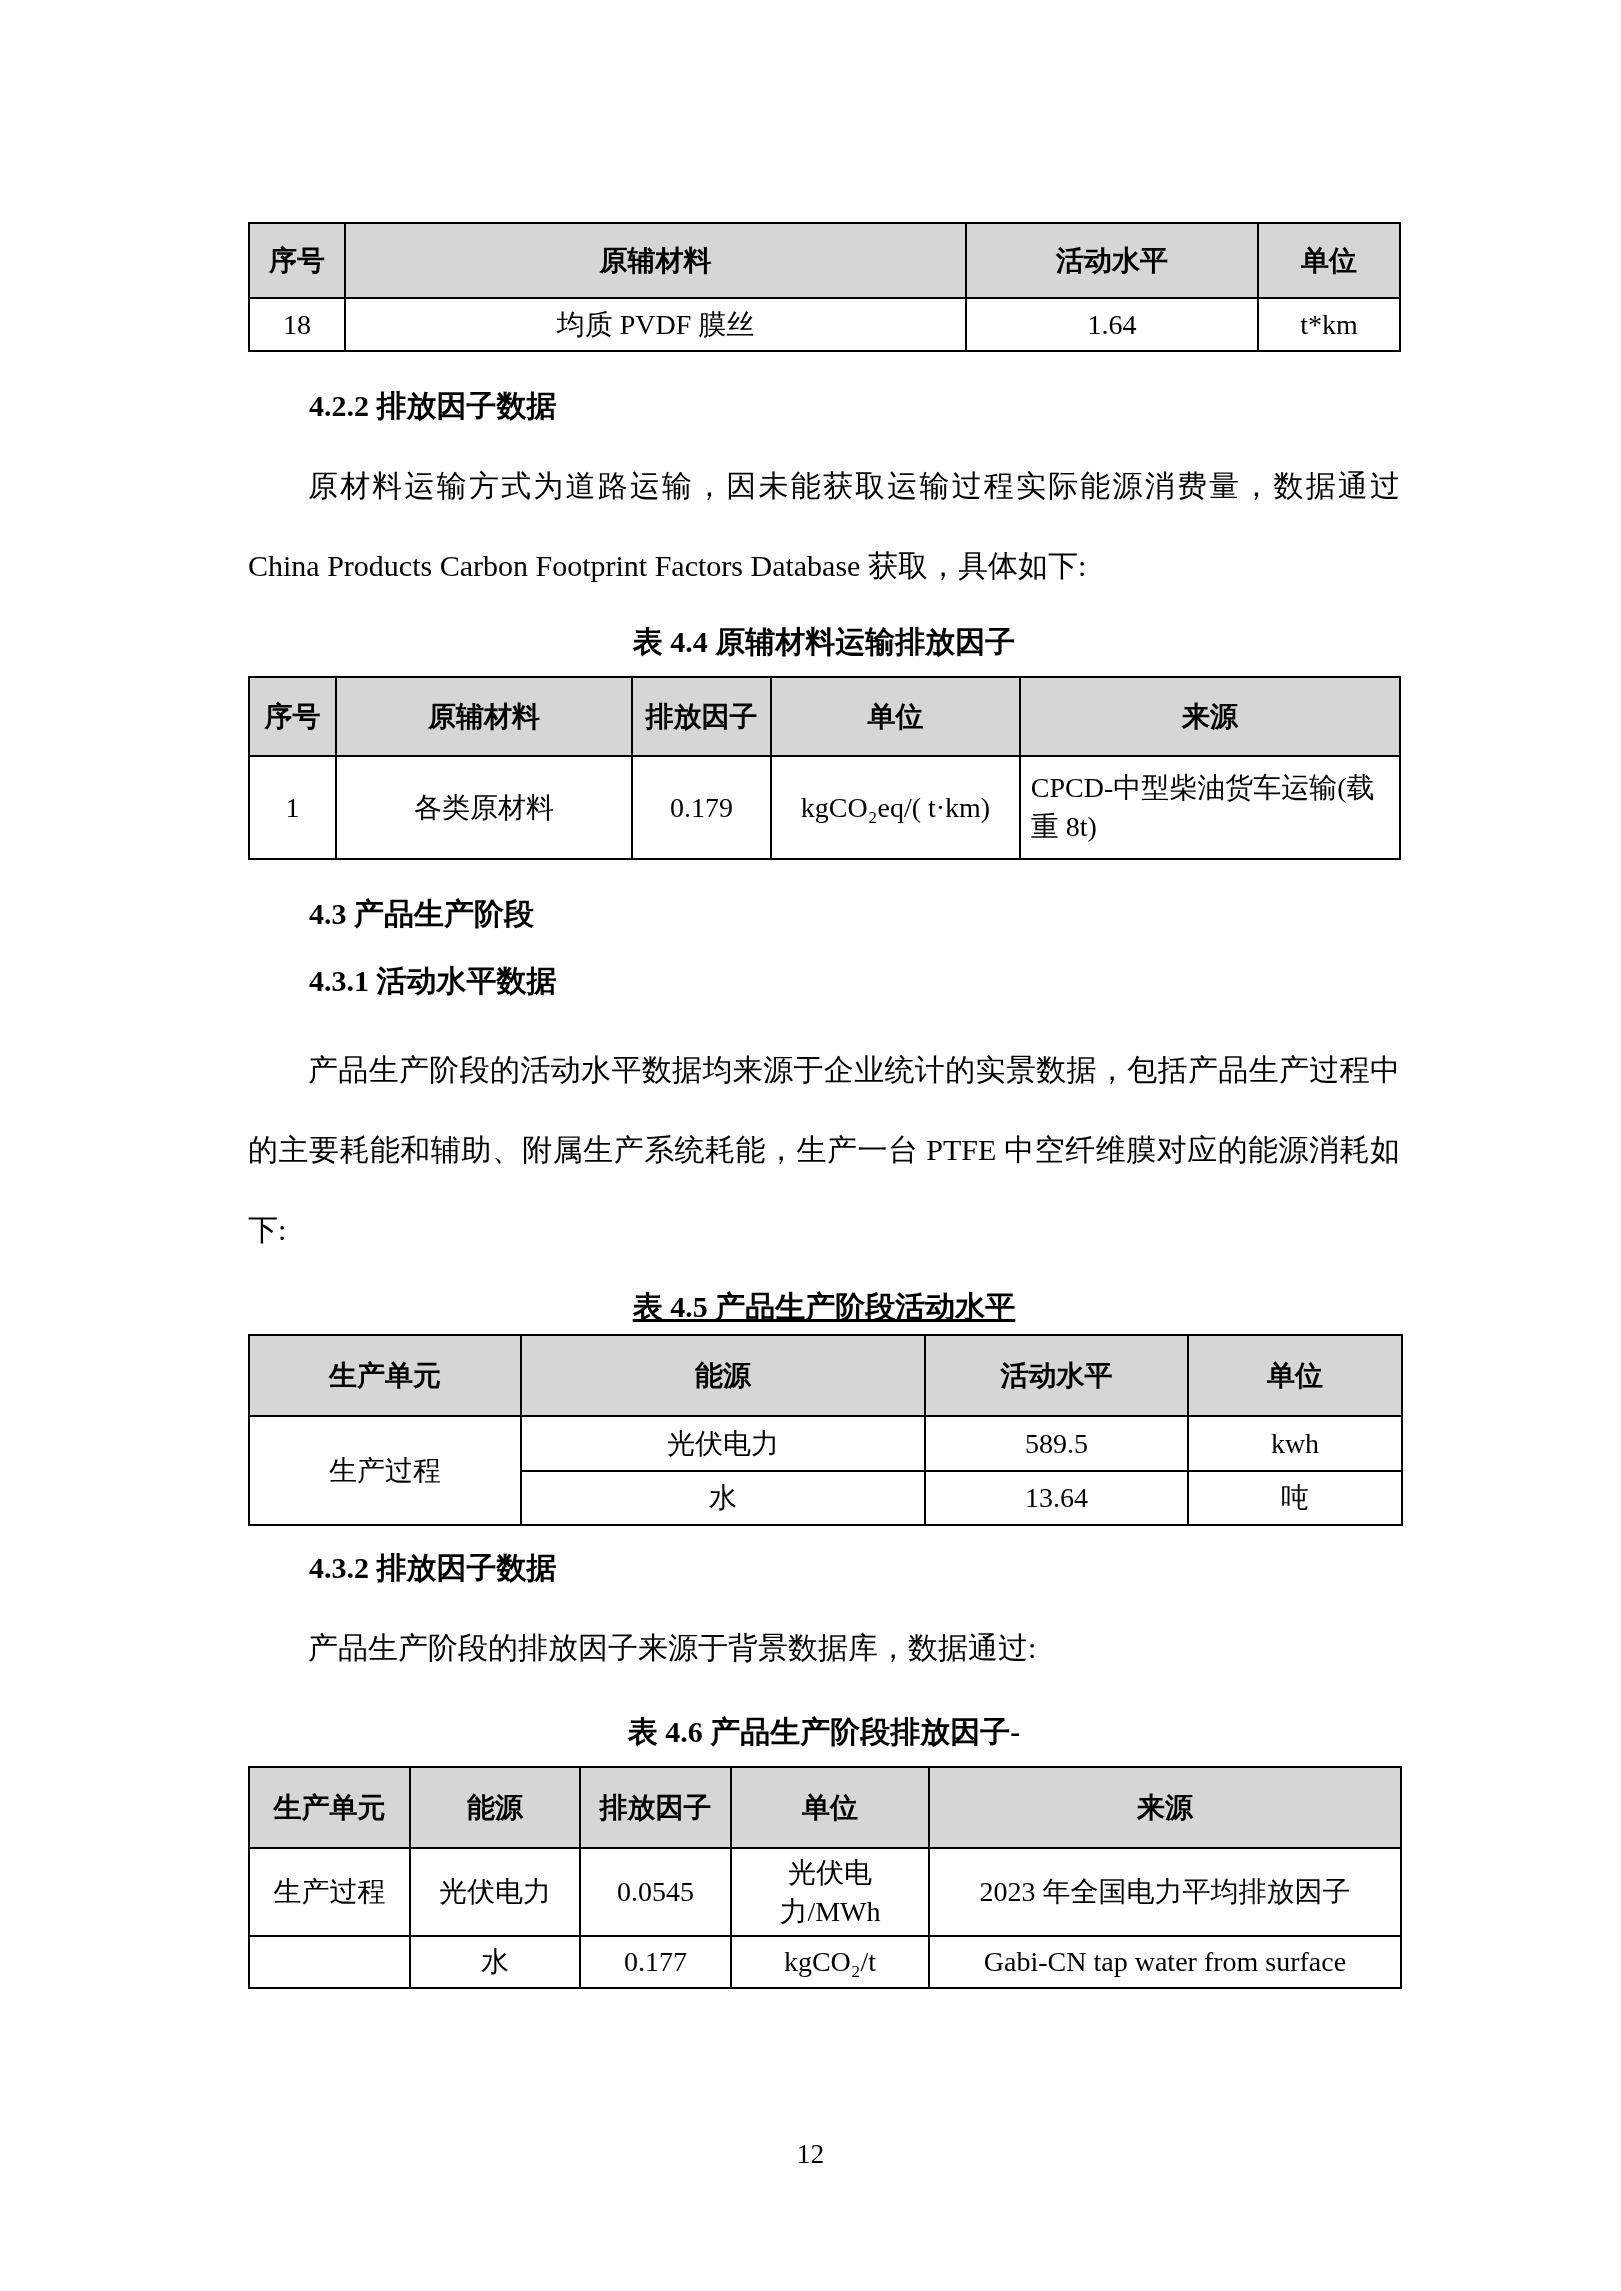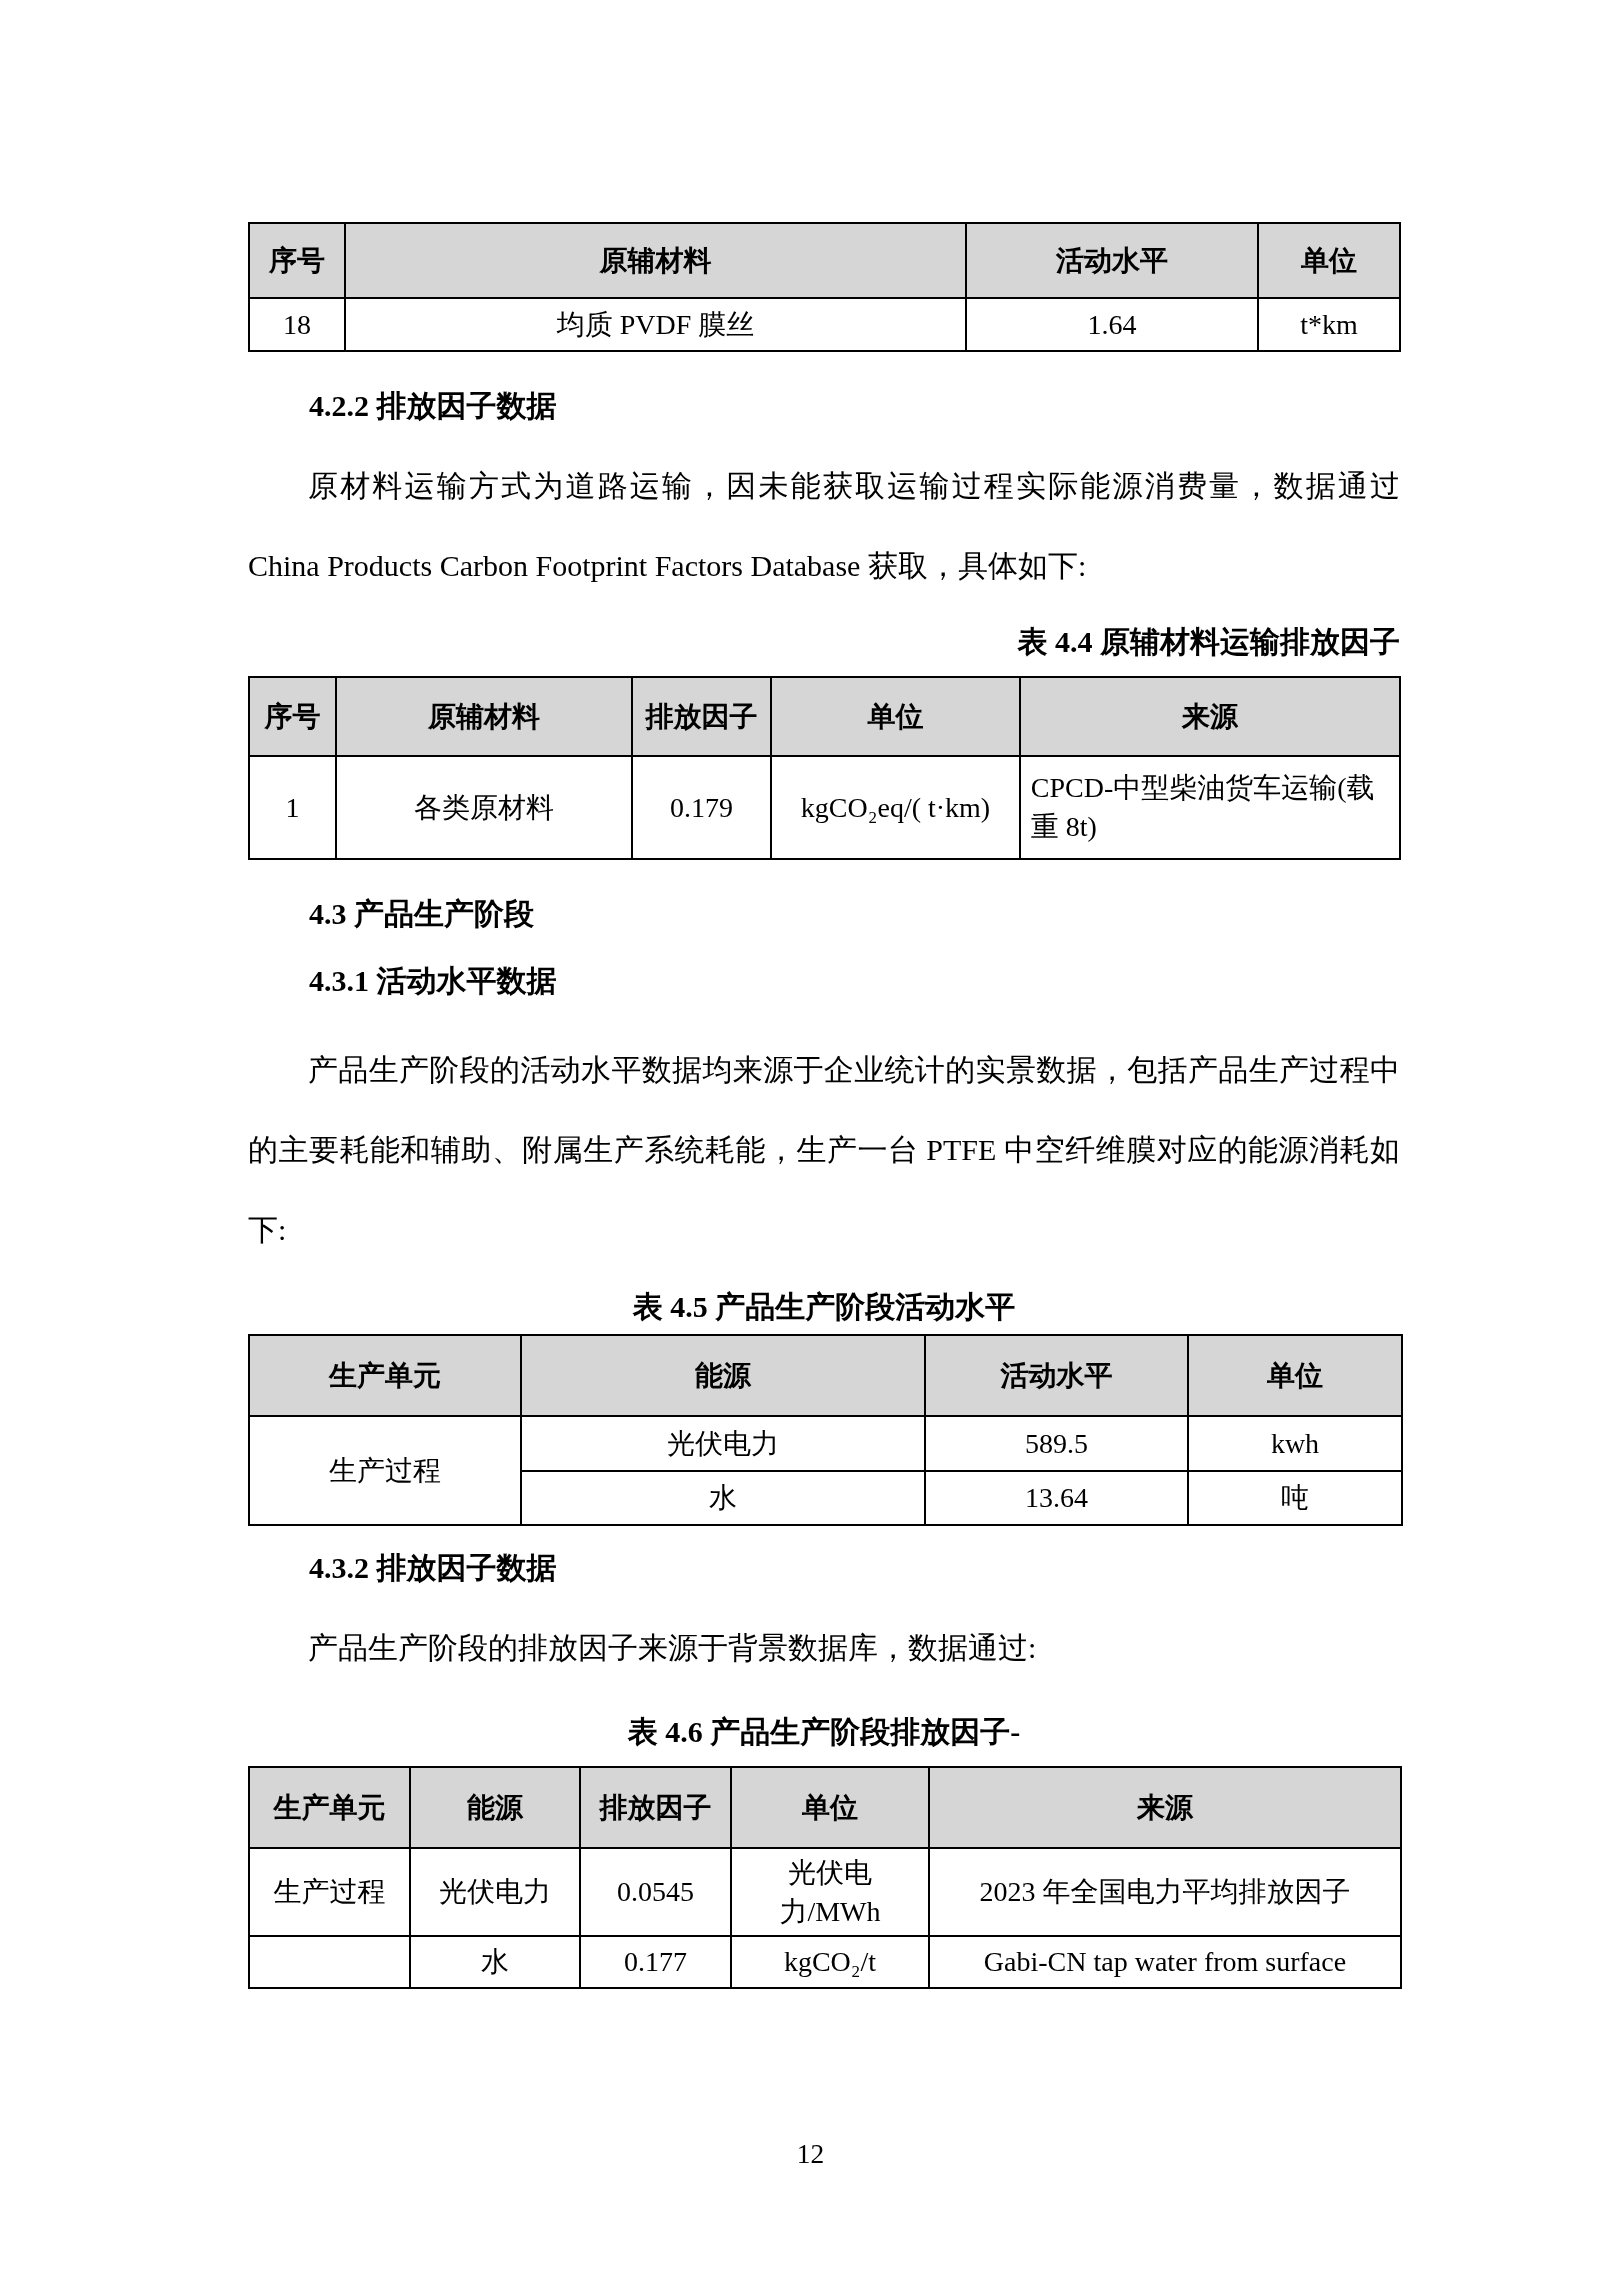--- a/index.html
+++ b/index.html
@@ -100,21 +100,21 @@
         <td>1.64</td>
         <td>t*km</td>
       </tr>
     </tbody>
   </table>
 
   <div class="block heading" style="top:358px;">4.2.2 排放因子数据</div>
 
   <div class="block para" style="top:420px;">原材料运输方式为道路运输，因未能获取运输过程实际能源消费量，数据通过 China Products Carbon Footprint Factors Database 获取，具体如下:</div>
 
-  <div class="block table-title" style="top:594px;text-align:right;">表 4.4 原辅材料运输排放因子</div>
+  <div class="block table-title" style="top:594px;">表 4.4 原辅材料运输排放因子</div>
 
   <table class="doc-table block" id="table44" style="top:650px;">
     <colgroup>
         <col style="width:87px">
         <col style="width:296px">
         <col style="width:139px">
         <col style="width:249px">
         <col style="width:380px">
       </colgroup>
     <tbody>
@@ -134,21 +134,21 @@
       </tr>
     </tbody>
   </table>
 
   <div class="block heading" style="top:866px;">4.3 产品生产阶段</div>
 
   <div class="block heading" style="top:933px;">4.3.1 活动水平数据</div>
 
   <div class="block para" style="top:1004px;">产品生产阶段的活动水平数据均来源于企业统计的实景数据，包括产品生产过程中的主要耗能和辅助、附属生产系统耗能，生产一台 PTFE 中空纤维膜对应的能源消耗如下:</div>
 
-  <div class="block table-title" style="top:1259px;">表 4.5 产品生产阶段活动水平</div>
+  <div class="block table-title" style="top:1259px;text-decoration:underline;">表 4.5 产品生产阶段活动水平</div>
 
   <table class="doc-table block" id="table45" style="top:1308px;">
     <colgroup>
         <col style="width:272px">
         <col style="width:404px">
         <col style="width:263px">
         <col style="width:214px">
       </colgroup>
     <tbody>
       <tr class="head">

